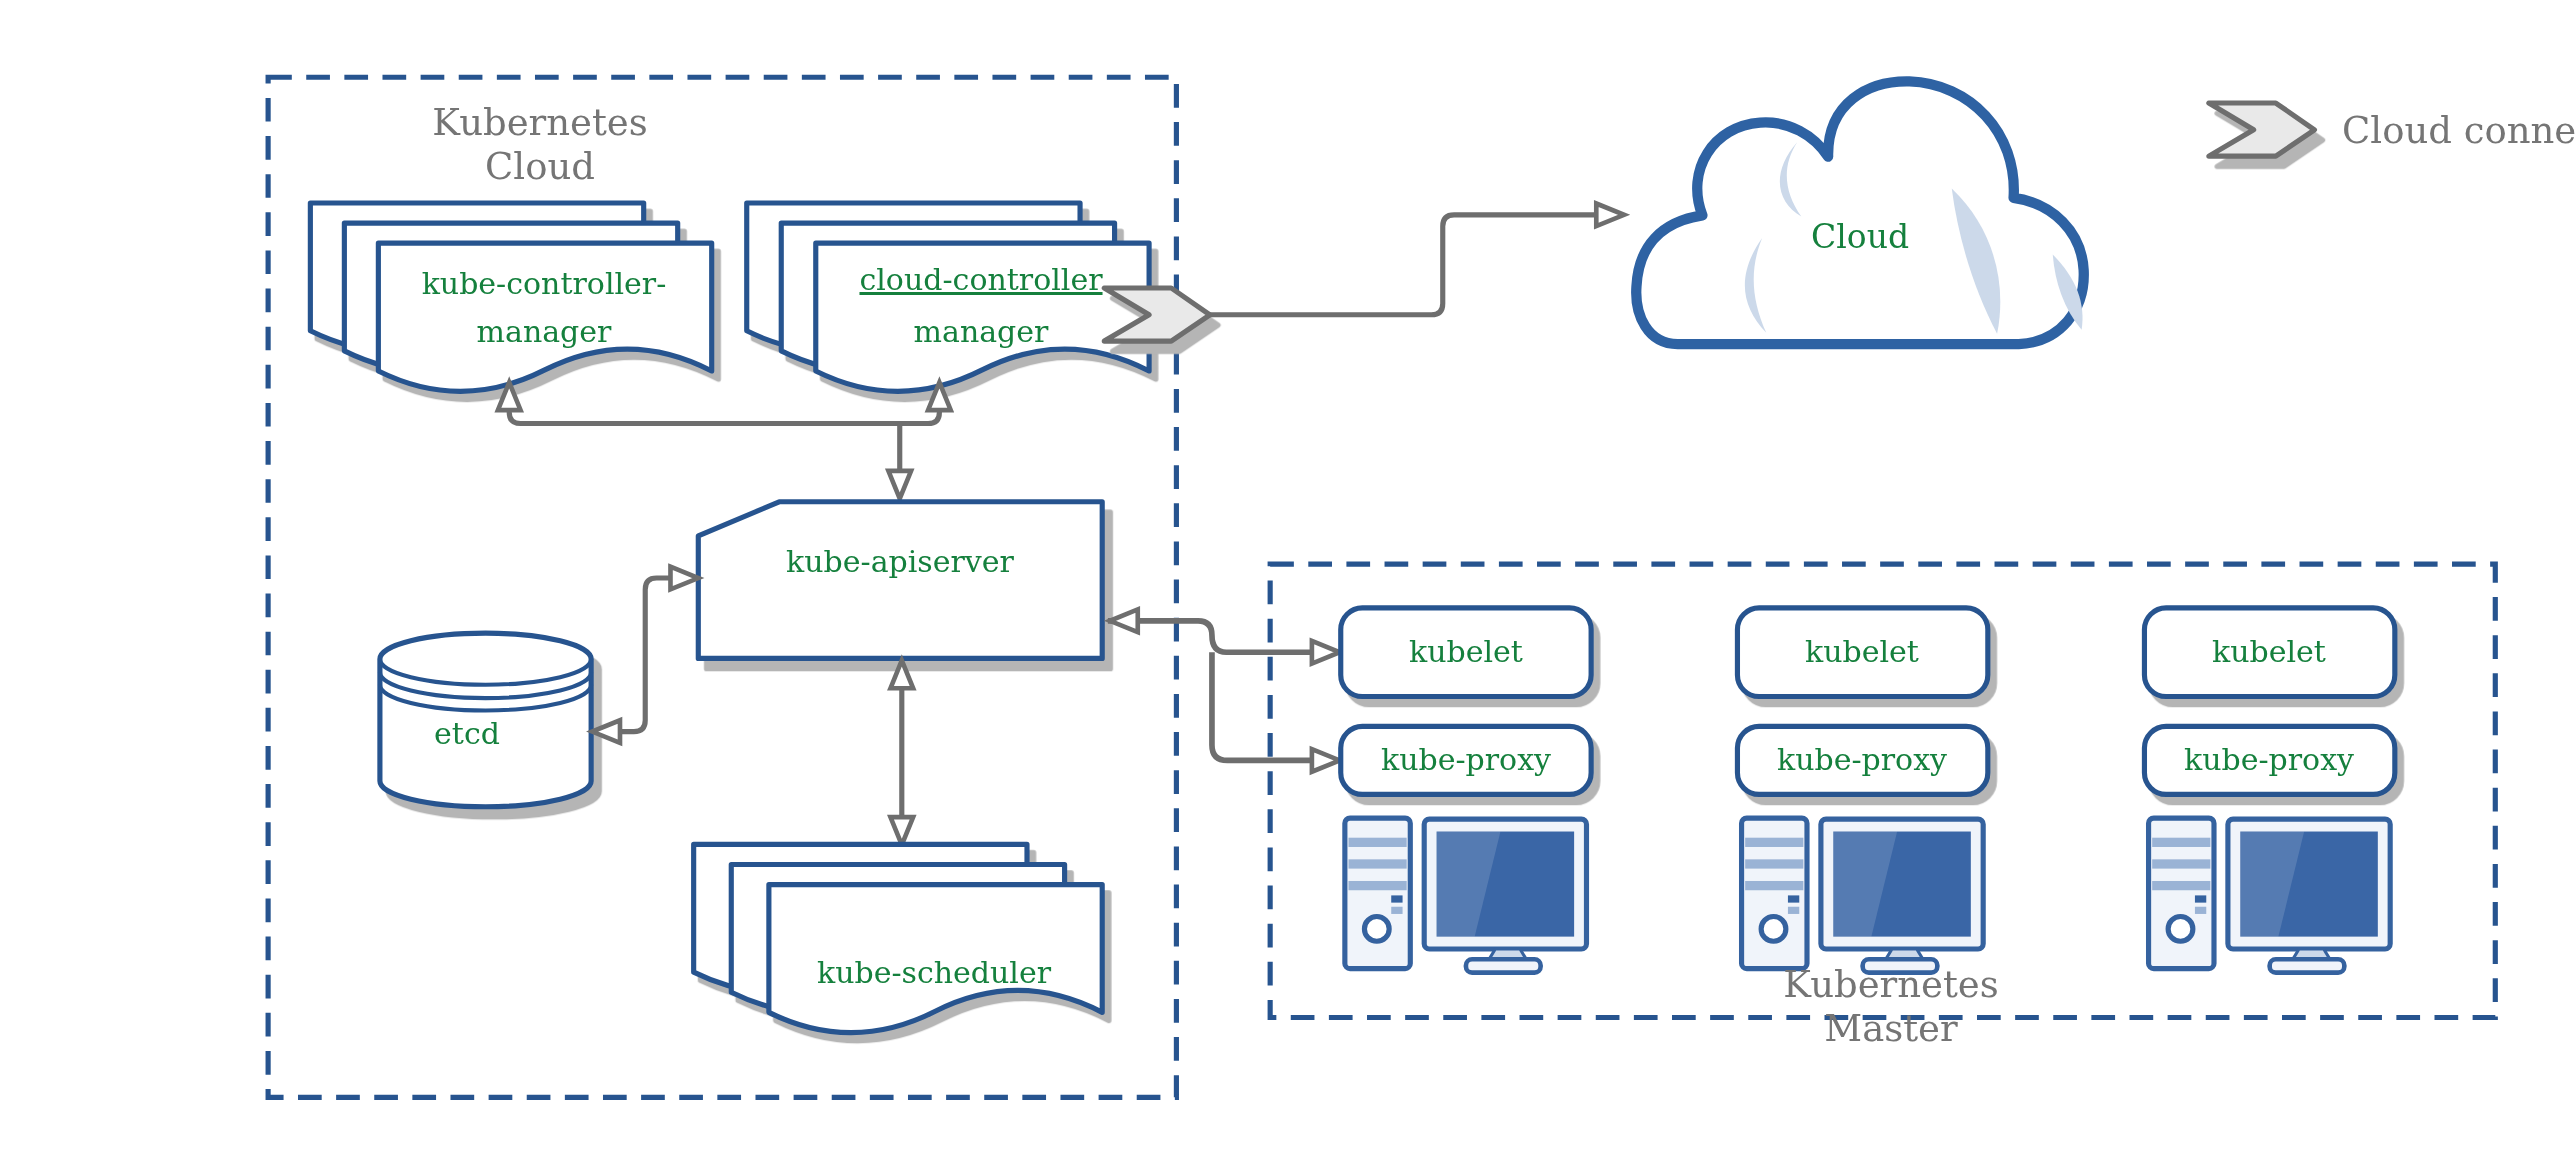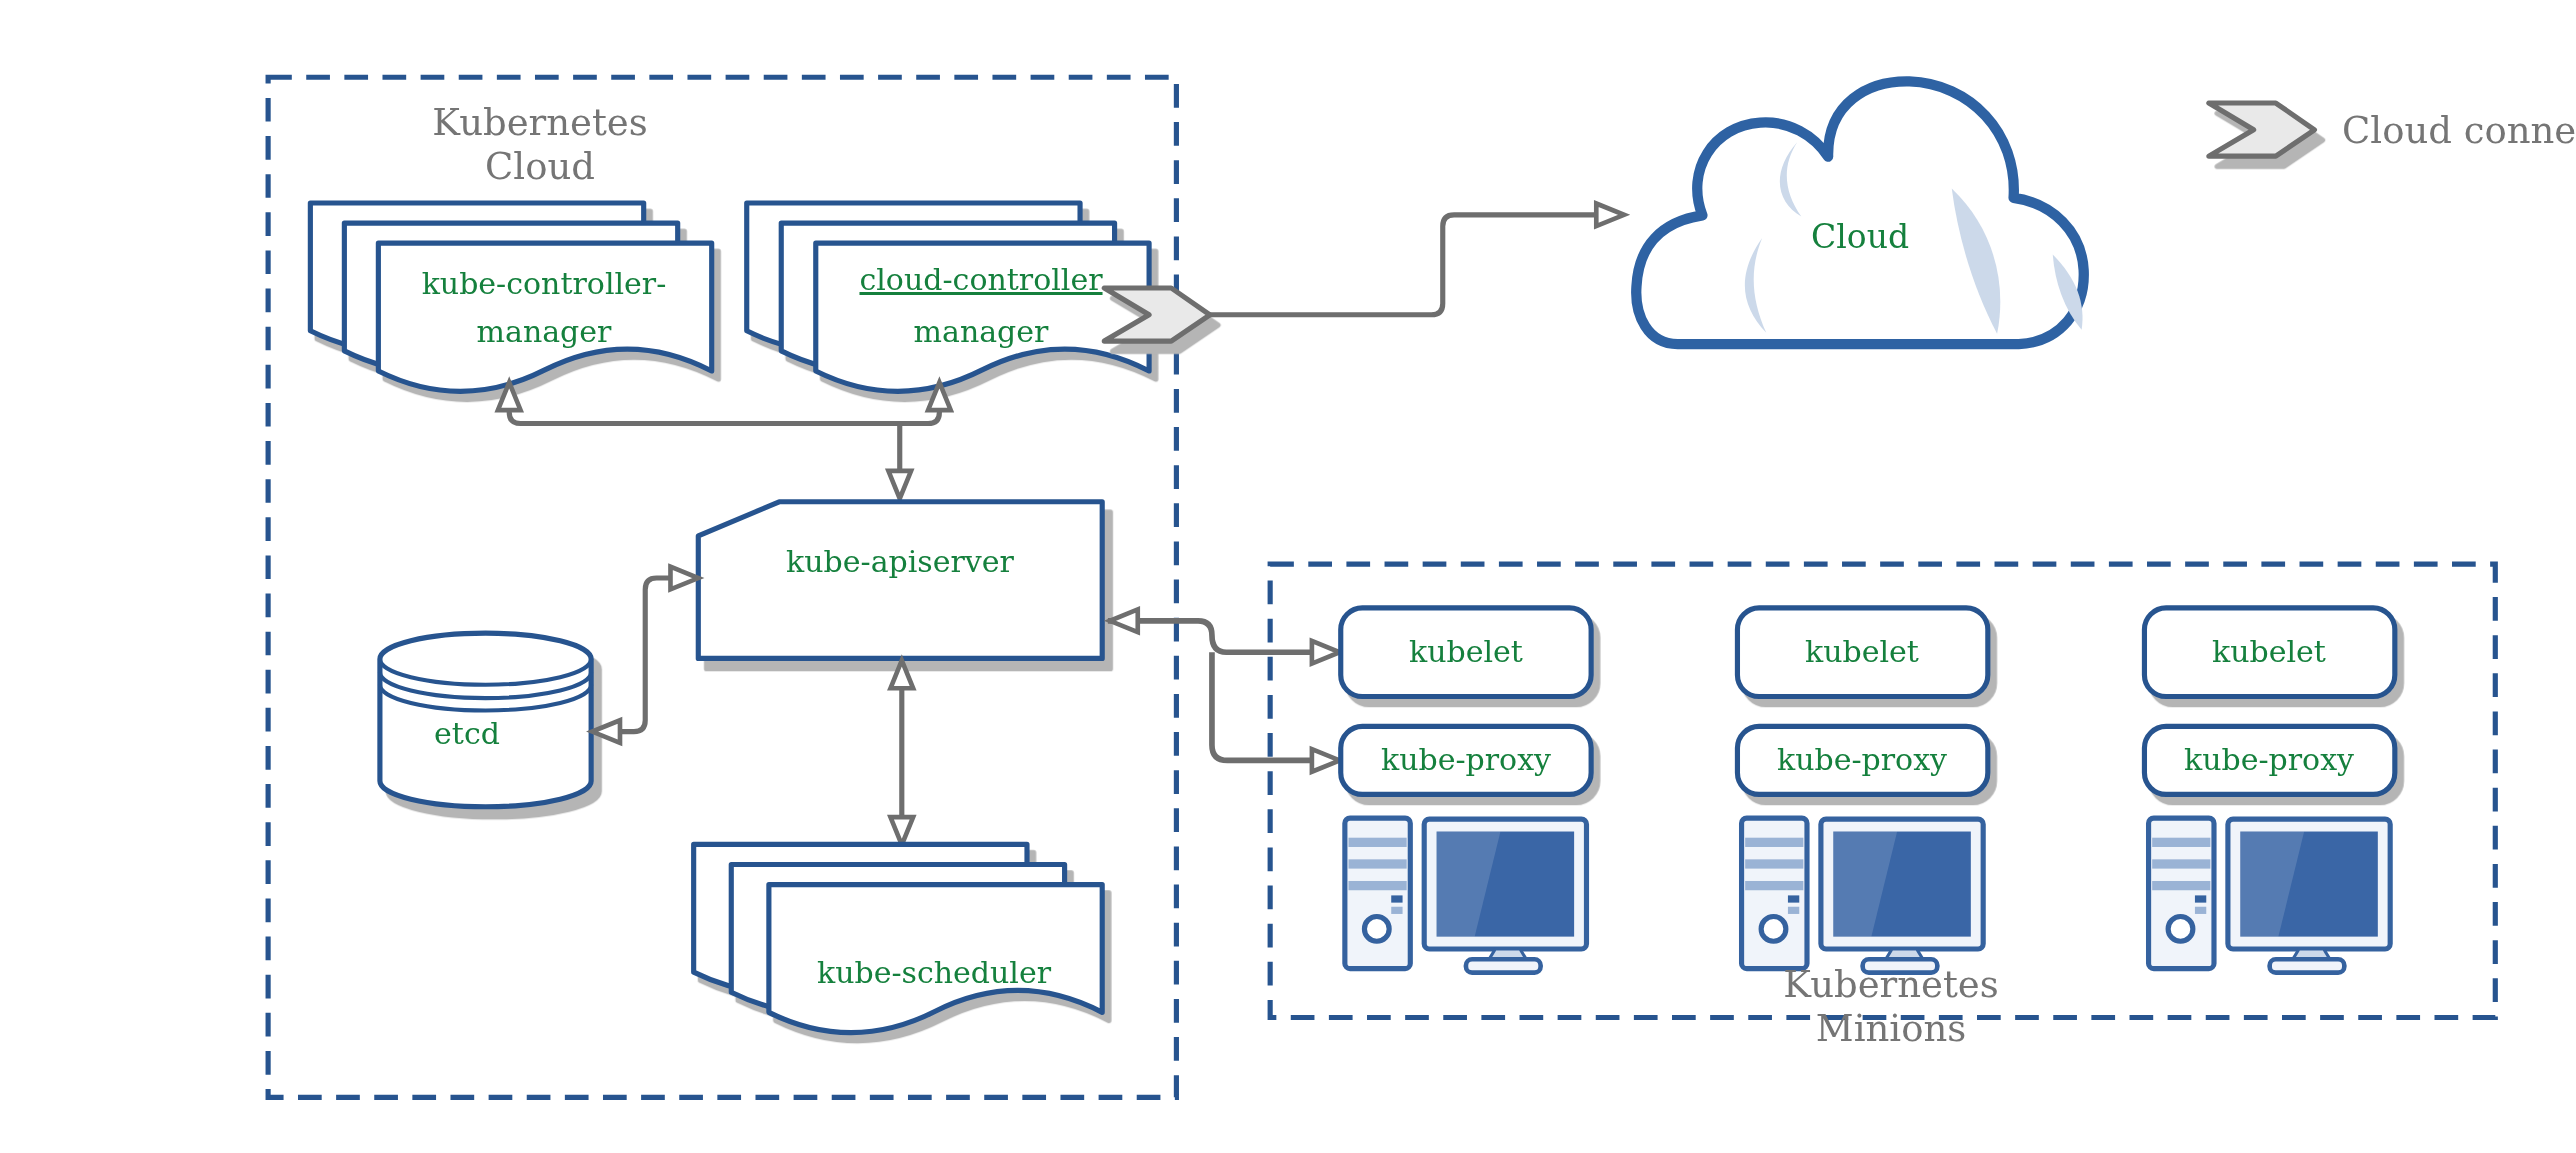--- a/index.html
+++ b/index.html
@@ -172,16 +172,16 @@
   <div class="lbl s66" style="left:1466px;top:652px;">kubelet</div>
   <div class="lbl s66" style="left:1466px;top:760px;">kube-proxy</div>
 
   <div class="lbl s66" style="left:1862px;top:652px;">kubelet</div>
   <div class="lbl s66" style="left:1862px;top:760px;">kube-proxy</div>
 
   <div class="lbl s66" style="left:2269px;top:652px;">kubelet</div>
   <div class="lbl s66" style="left:2269px;top:760px;">kube-proxy</div>
 
   <div class="lbl gray s72" style="left:1891px;top:984px;">Kubernetes</div>
-  <div class="lbl gray s72" style="left:1891px;top:1028px;">Minions</div>
+  <div class="lbl gray s72" style="left:1891px;top:1028px;">Master</div>
 
 </div>
 
 
 </body></html>

